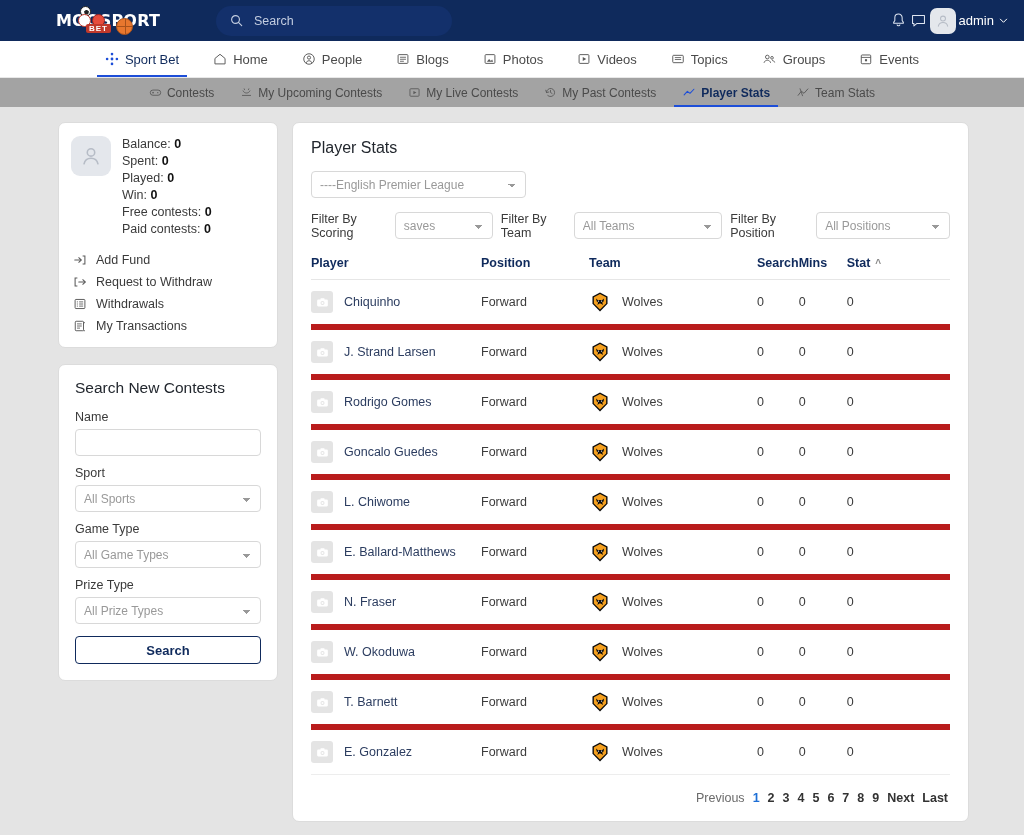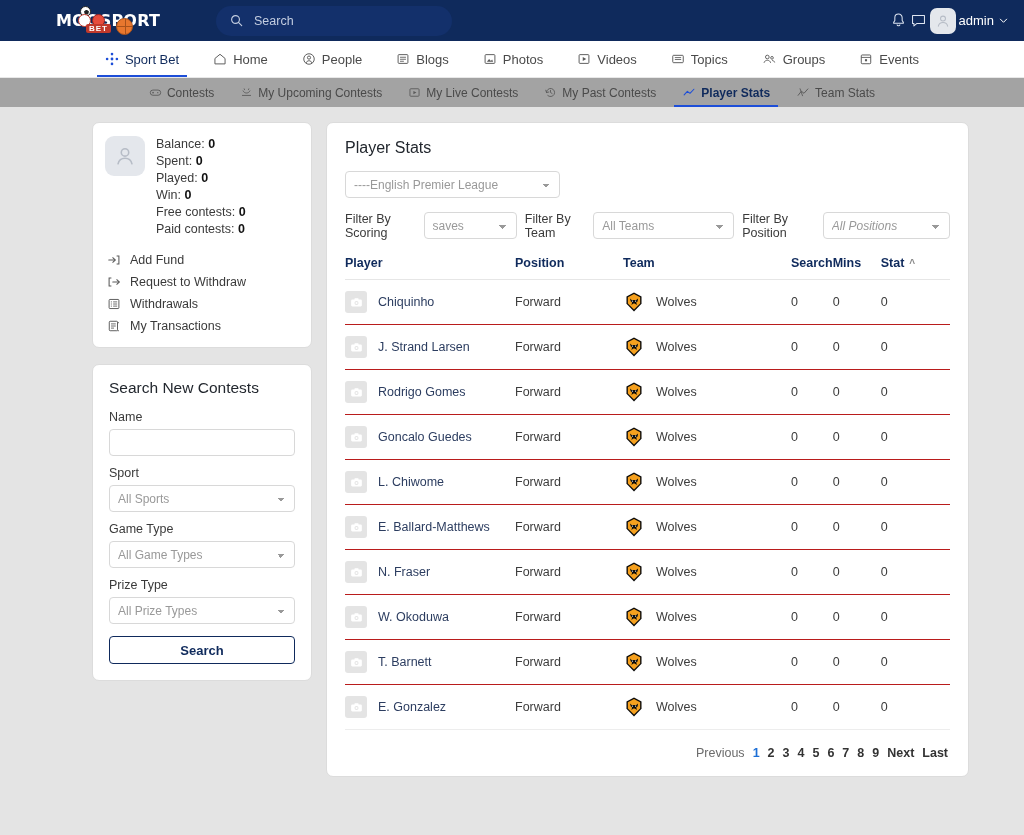--- a/index.html
+++ b/index.html
@@ -105,21 +105,20 @@
   .subitem.active{ color:#0f2a5c; font-weight:bold; }
   .subitem.active:after{
     content:""; position:absolute; left:-6px; right:-6px; bottom:0;
     height:2.5px; background:#1d4ed8;
   }
 
   
   .page{
     display:flex; gap:14px; padding:14px 55px 0 58px;
     align-items:flex-start;
-    margin-left:34px;
   }
   .sidebar{ width:220px; flex:0 0 220px; }
   .main{ flex:1 1 auto; }
 
   .card{
     background:#fff; border:1px solid #dcdcdc; border-radius:7px;
   }
 
   
   .balance-card{ padding:13px 12px 10px 12px; margin-bottom:16px; }
@@ -168,30 +167,30 @@
   .league-sel{
     width:215px; height:27px; margin-bottom:14px;
   }
   .filters{ display:flex; gap:8px; margin-bottom:8px; }
   .fcol{ display:flex; flex-direction:row;justify-content:center; }
   .fcol .fl{ margin-bottom:6px; }
   .fcol .fsel{ margin-bottom:0; }
   .w-scoring{ width:105px; }
   .w-season{ width:105px; }
   .w-team{ width:160px; }
-  .w-position{ width:144px;font-style:italic; }
+  .w-position{ width:144px; }
 
   
   table{ width:100%; border-collapse:collapse; margin-top:10px; }
   thead th{
     text-align:left; font-size:12.5px; color:#0f2a5c; font-weight:bold;
     padding:0 0 9px 0; border-bottom:1px solid #e6e6e6;
   }
   tbody td{
-    padding:11px 0; border-bottom:1px solid #b91c1c;
+    padding:11px 0; border-bottom:6px solid #b91c1c;
     font-size:12.5px; color:#3c3c3c; vertical-align:middle;
   }
   tbody tr:last-child td{ border-bottom:1px solid #ededed; }
   .c-player{ width:170px; }
   .c-pos{ width:108px; }
   .c-team{ width:168px; }
   .c-played{ width:38px; }
   .c-mins{ width:48px; }
   .c-stat{ width:auto; }
   .player-cell{ display:flex; align-items:center; gap:11px; }

